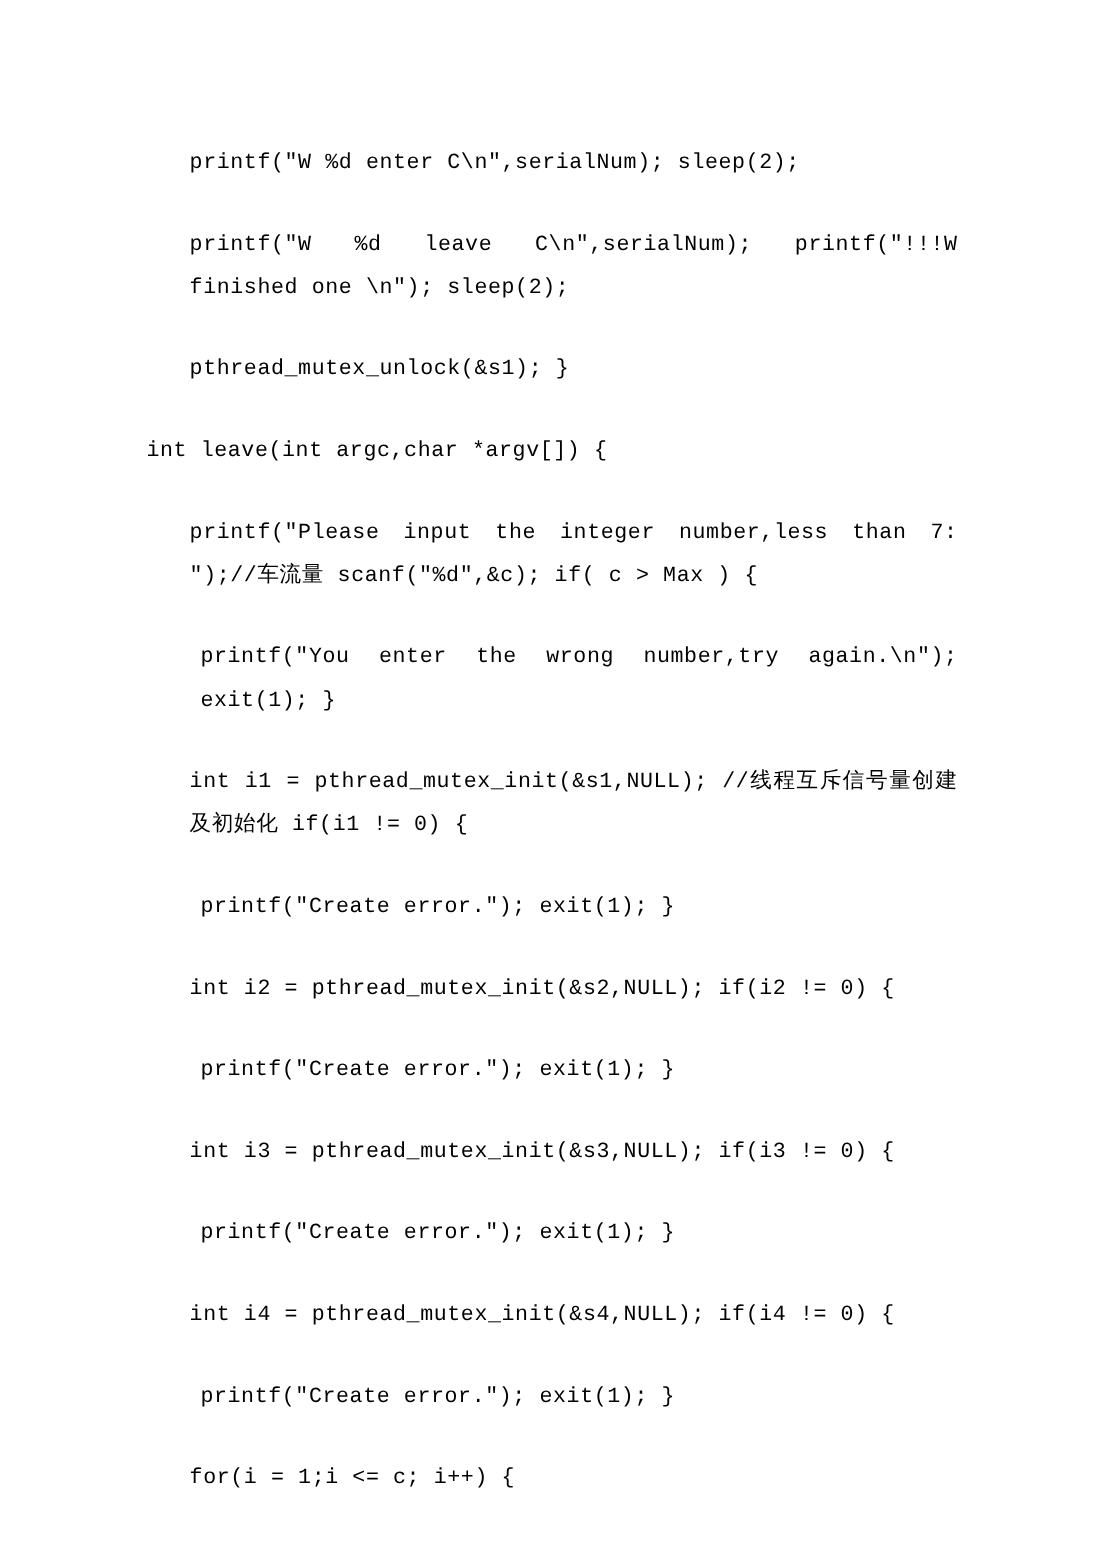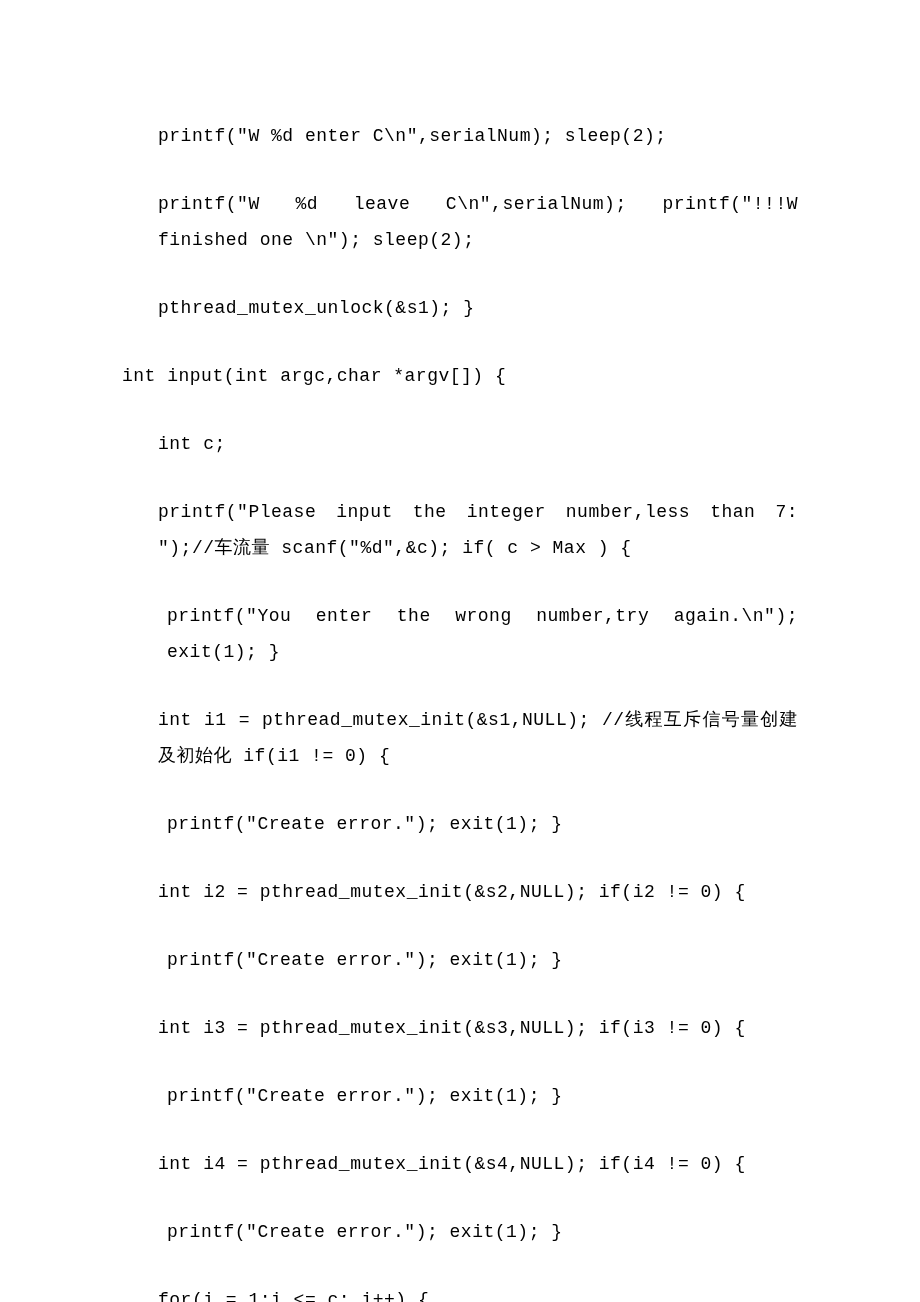--- a/index.html
+++ b/index.html
@@ -31,22 +31,21 @@
     letter-spacing: 0.5px;
   }
 </style>
 </head>
 <body>
 
 <div class="page">
   <p class="para indent1 mono">printf("W %d enter C\n",serialNum);   sleep(2);</p>
   <p class="para indent1 mono">printf("W %d leave C\n",serialNum);   printf("!!!W finished one \n");   sleep(2);</p>
   <p class="para indent1 mono">pthread_mutex_unlock(&amp;s1); }</p>
-  <p class="para mono">int input(int argc,char *argv[]) {</p>
-  <p class="para indent1 mono">int c;</p>
+  <p class="para mono">int leave(int argc,char *argv[]) {</p>
   <p class="para indent1 mono">printf("Please input the integer number,less than 7: ");//车流量   scanf("%d",&amp;c);   if( c &gt; Max )    {</p>
   <p class="para indent2 mono">printf("You   enter   the   wrong   number,try   again.\n");     exit(1);   }</p>
   <p class="para indent1 mono">int i1 = pthread_mutex_init(&amp;s1,NULL); //线程互斥信号量创建及初始化   if(i1 != 0)   {</p>
   <p class="para indent2 mono">printf("Create error.");     exit(1);   }</p>
   <p class="para indent1 mono">int i2 = pthread_mutex_init(&amp;s2,NULL);   if(i2 != 0)   {</p>
   <p class="para indent2 mono">printf("Create error.");     exit(1);   }</p>
   <p class="para indent1 mono">int i3 = pthread_mutex_init(&amp;s3,NULL);   if(i3 != 0)   {</p>
   <p class="para indent2 mono">printf("Create error.");     exit(1);   }</p>
   <p class="para indent1 mono">int i4 = pthread_mutex_init(&amp;s4,NULL);   if(i4 != 0)   {</p>
   <p class="para indent2 mono">printf("Create error.");     exit(1);   }</p>

